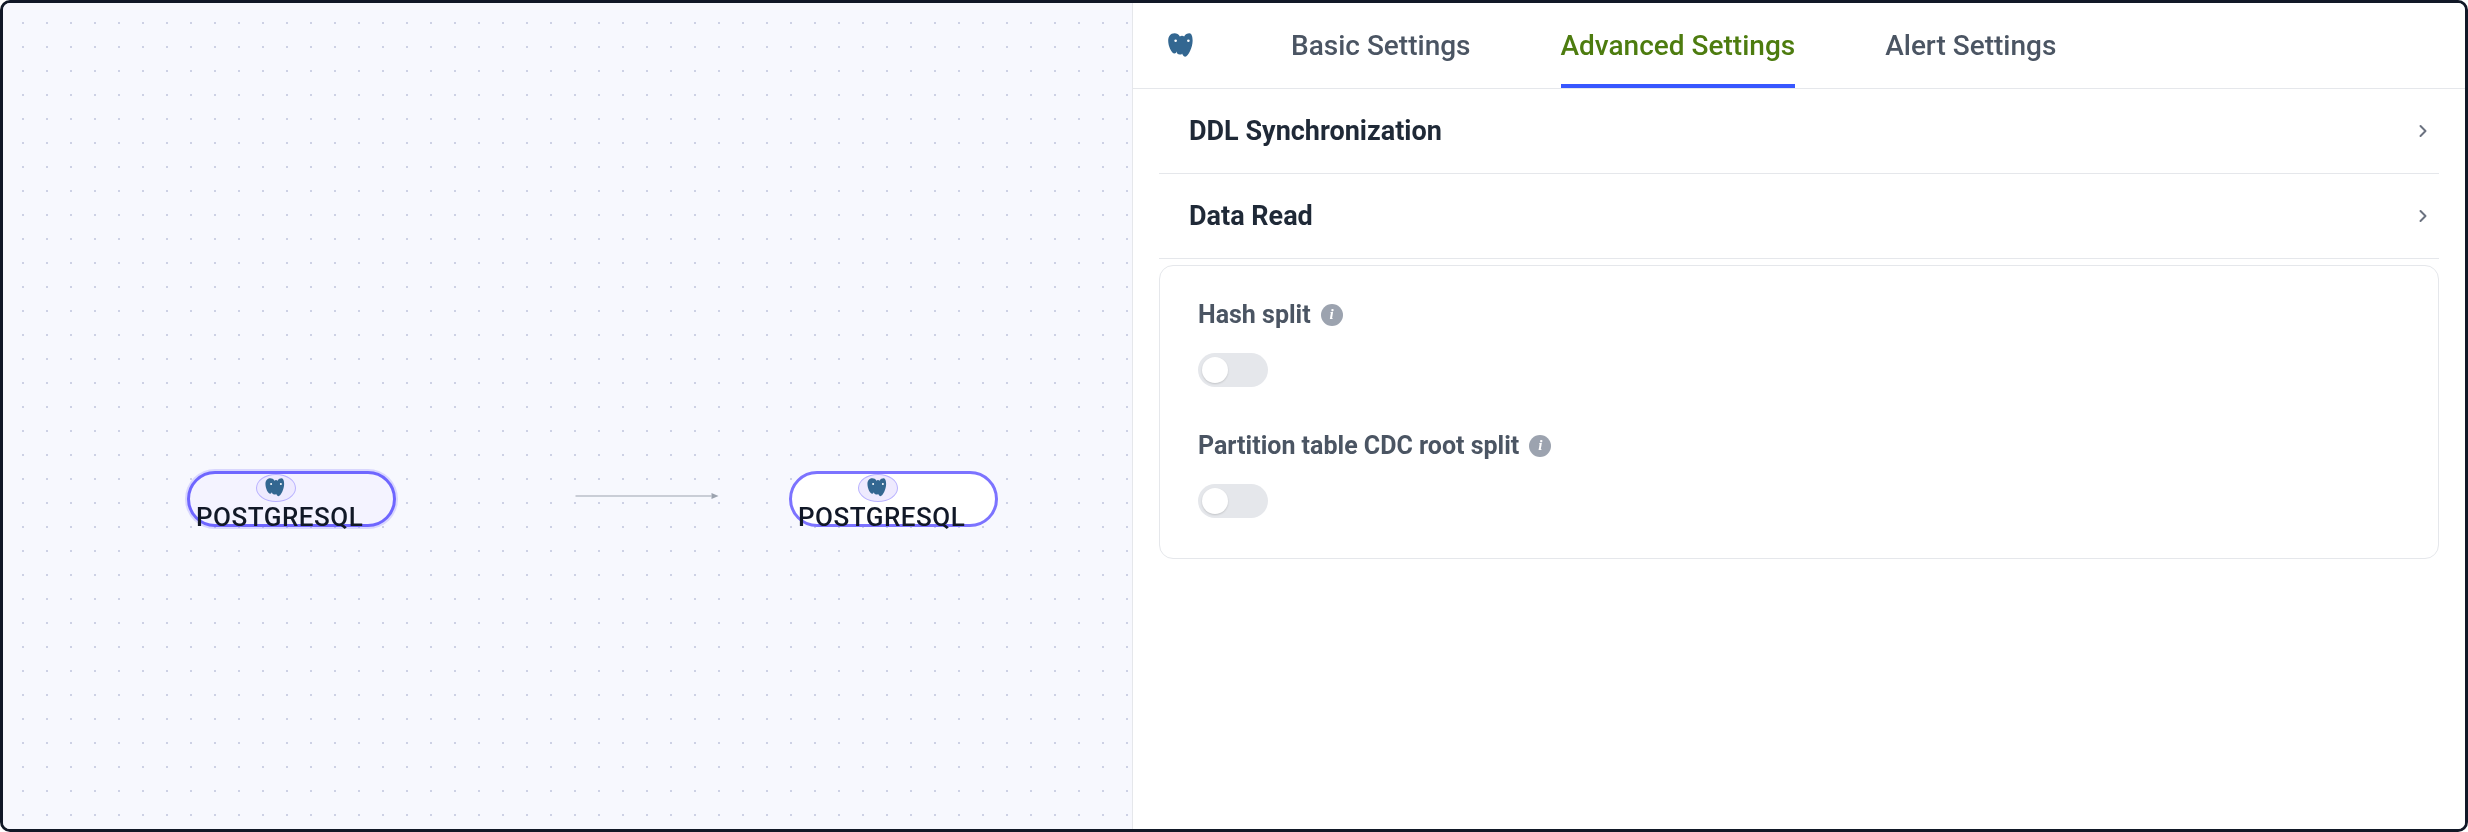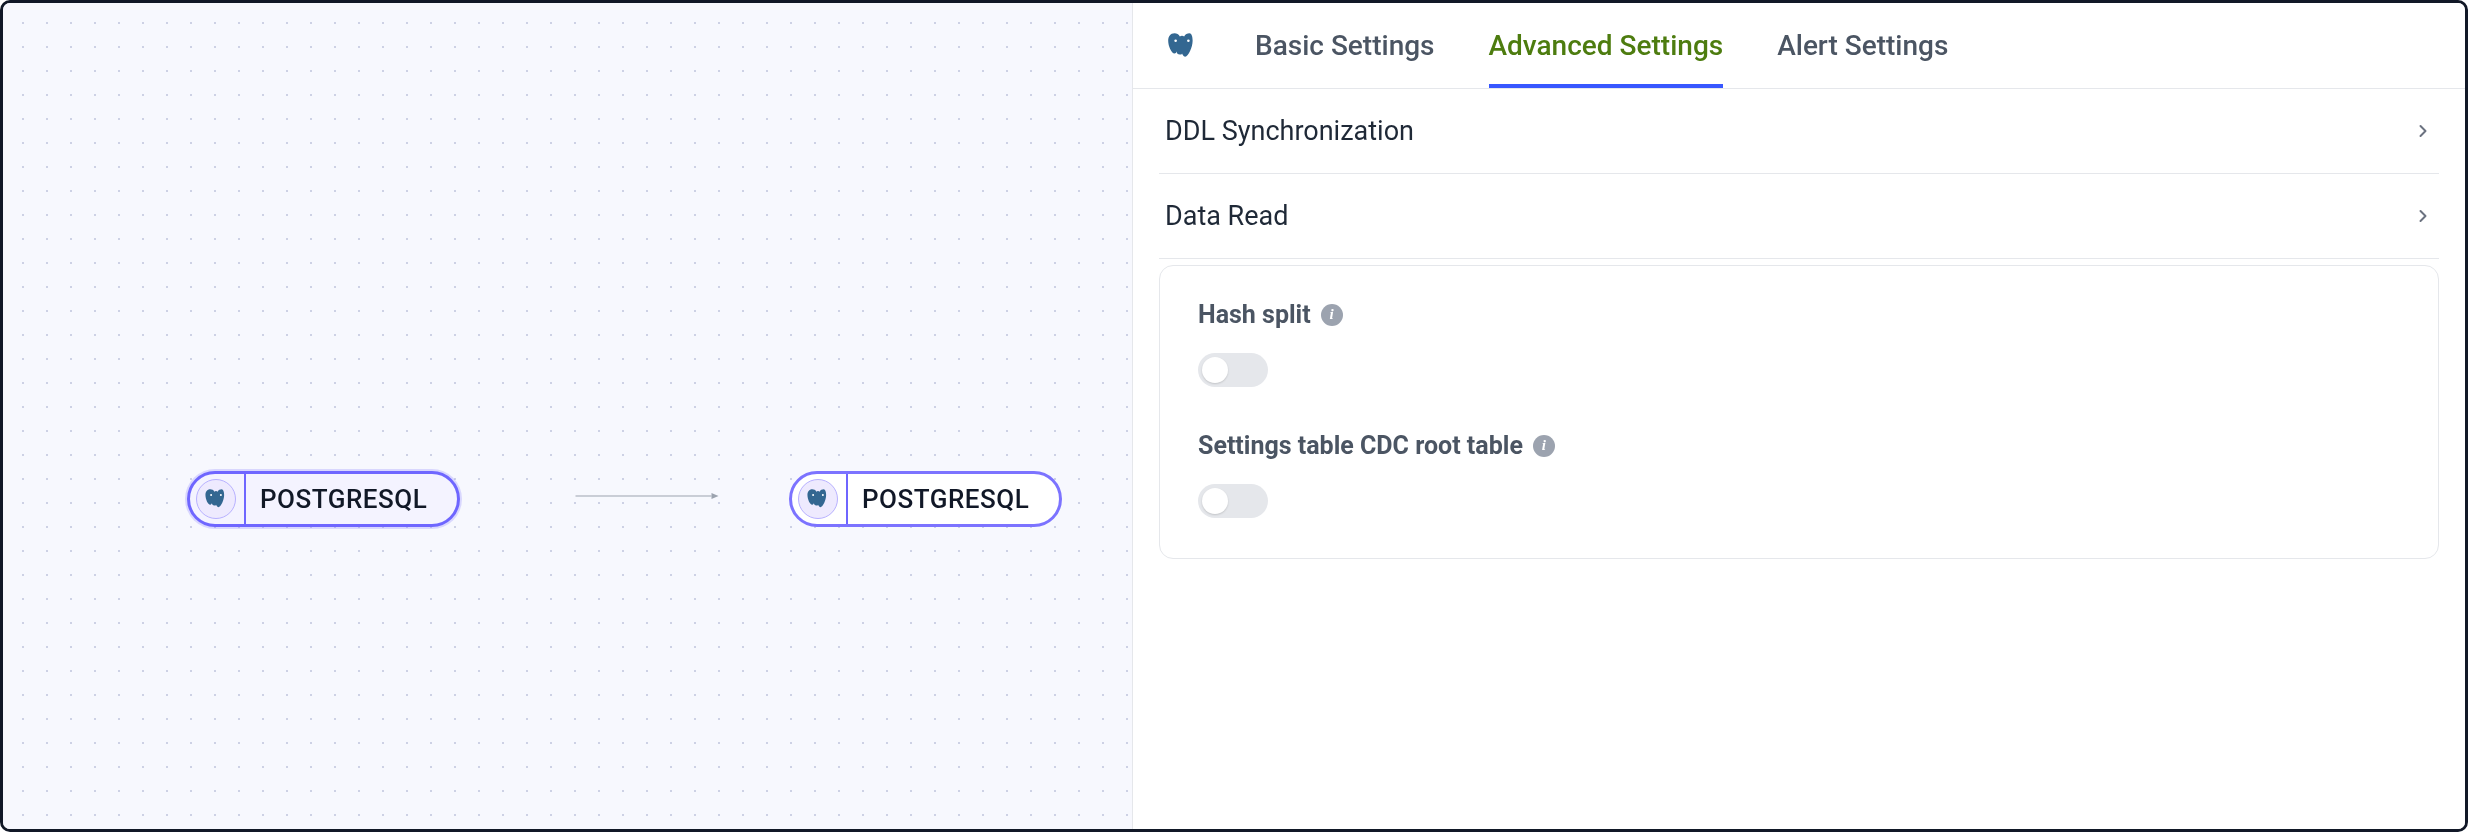--- a/index.html
+++ b/index.html
@@ -30,20 +30,21 @@
   }
   .node {
     position: absolute;
     display: flex;
     align-items: center;
     background: #ffffff;
     border: 3px solid #6f66ff;
     border-radius: 999px;
     height: 56px;
     padding: 0 30px 0 6px;
+    flex-direction: column;
   }
   .node.selected {
     box-shadow: 0 0 0 2px rgba(98, 84, 255, 0.2);
     background: #f4f3ff;
   }
   .node.target {
     border-color: #7c73ff;
   }
   .node-icon {
     width: 40px;
@@ -92,21 +93,21 @@
     flex: 1;
     display: flex;
     flex-direction: column;
     background: #ffffff;
   }
   .tabs {
     display: flex;
     align-items: center;
     padding: 0 30px;
     border-bottom: 1px solid #e5e7eb;
-    gap: 54px;
+    gap: 90px;
     height: 86px;
   }
   .tab-logo {
     width: 38px;
     height: 38px;
     display:flex;
     align-items:center;
     justify-content:center;
   }
   .tab {
@@ -131,22 +132,23 @@
     display: flex;
     align-items: center;
     justify-content: space-between;
     padding: 26px 6px;
     border-bottom: 1px solid #e5e7eb;
     cursor: pointer;
   }
   .section-header.expanded { border-bottom: none; }
   .section-title {
     font-size: 27px;
-    font-weight: 400;
+    font-weight: 700;
     color: #1f2937;
+    margin-left: 24px;
   }
   .chevron {
     width: 20px;
     height: 20px;
     color: #6b7280;
   }
   .section-body {
     border: 1px solid #e5e7eb;
     border-radius: 14px;
     padding: 34px 38px 40px;
@@ -274,21 +276,21 @@
             <span>Hash split</span>
             <span class="info-icon">i</span>
           </div>
           <div class="toggle">
             <div class="toggle-knob"></div>
           </div>
         </div>
 
         <div class="field">
           <div class="field-label">
-            <span>Settings table CDC root table</span>
+            <span>Partition table CDC root split</span>
             <span class="info-icon">i</span>
           </div>
           <div class="toggle">
             <div class="toggle-knob"></div>
           </div>
         </div>
 
       </div>
 
     </div>

